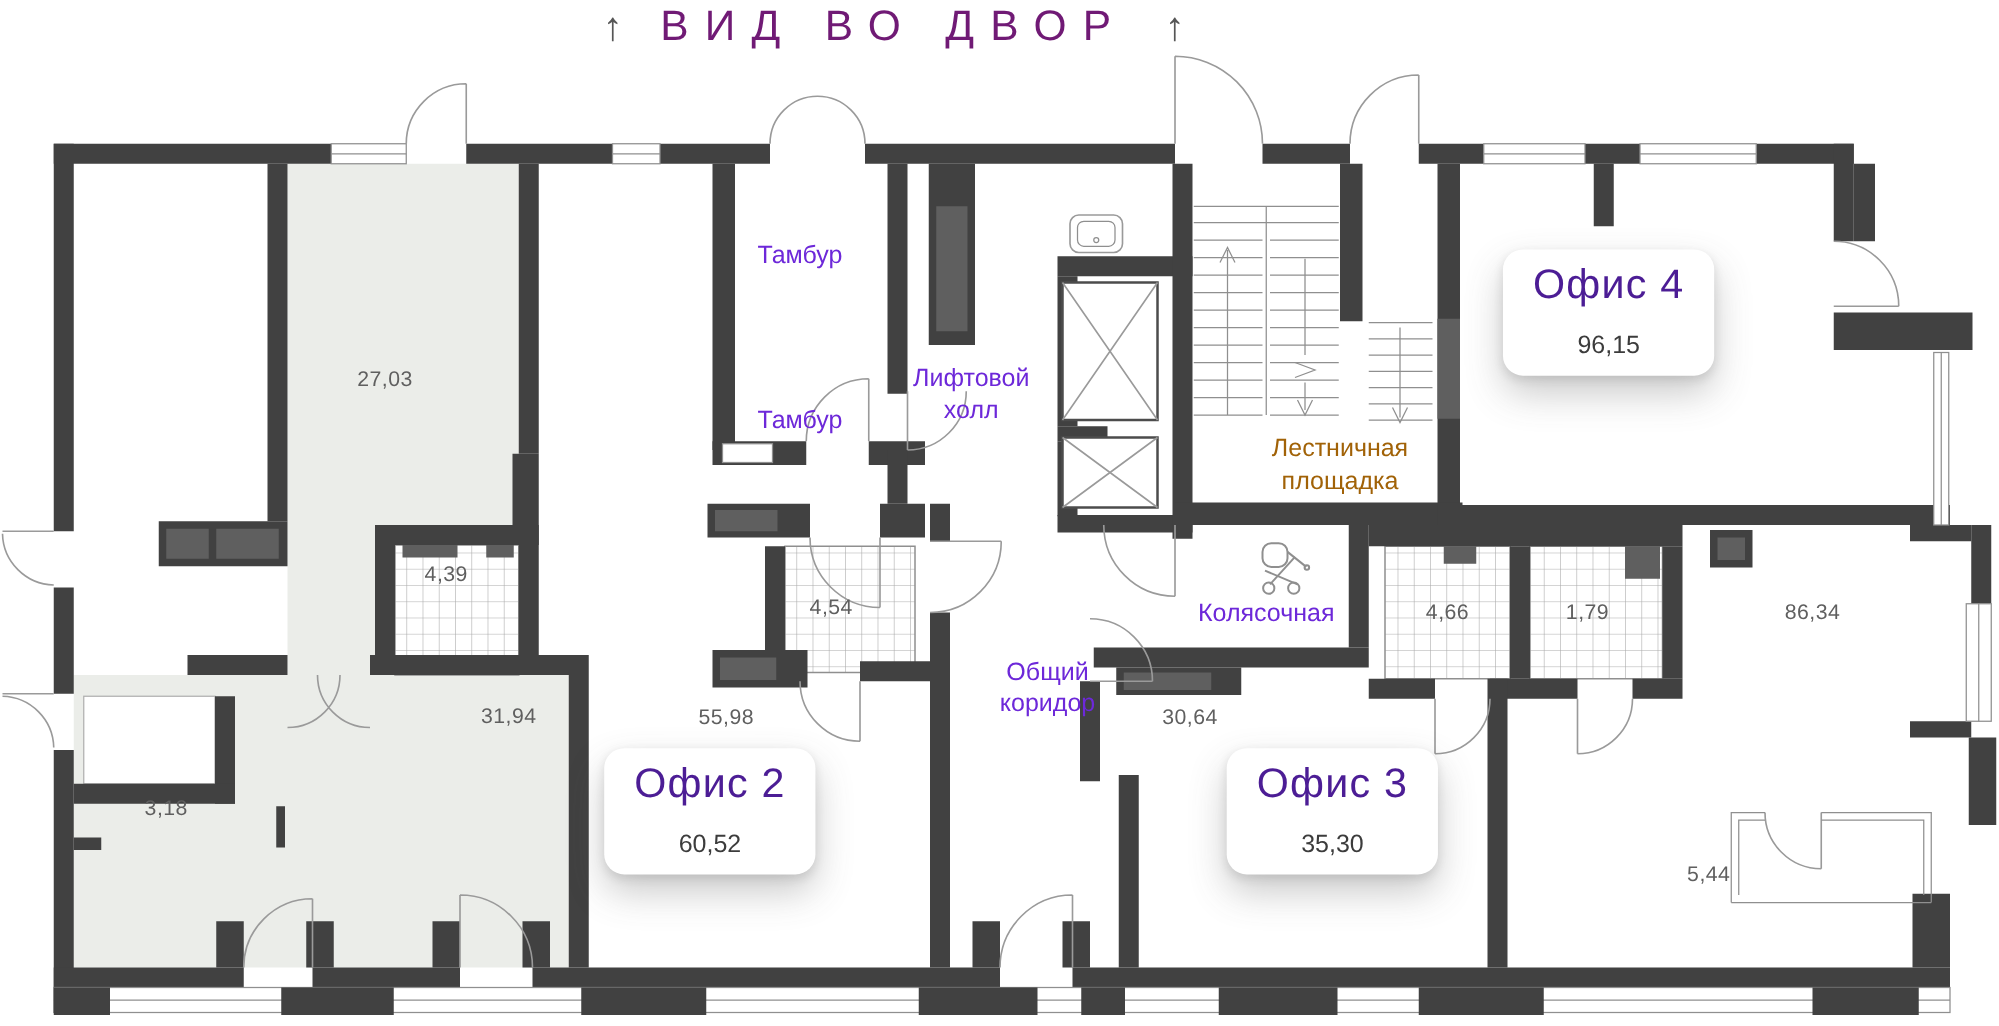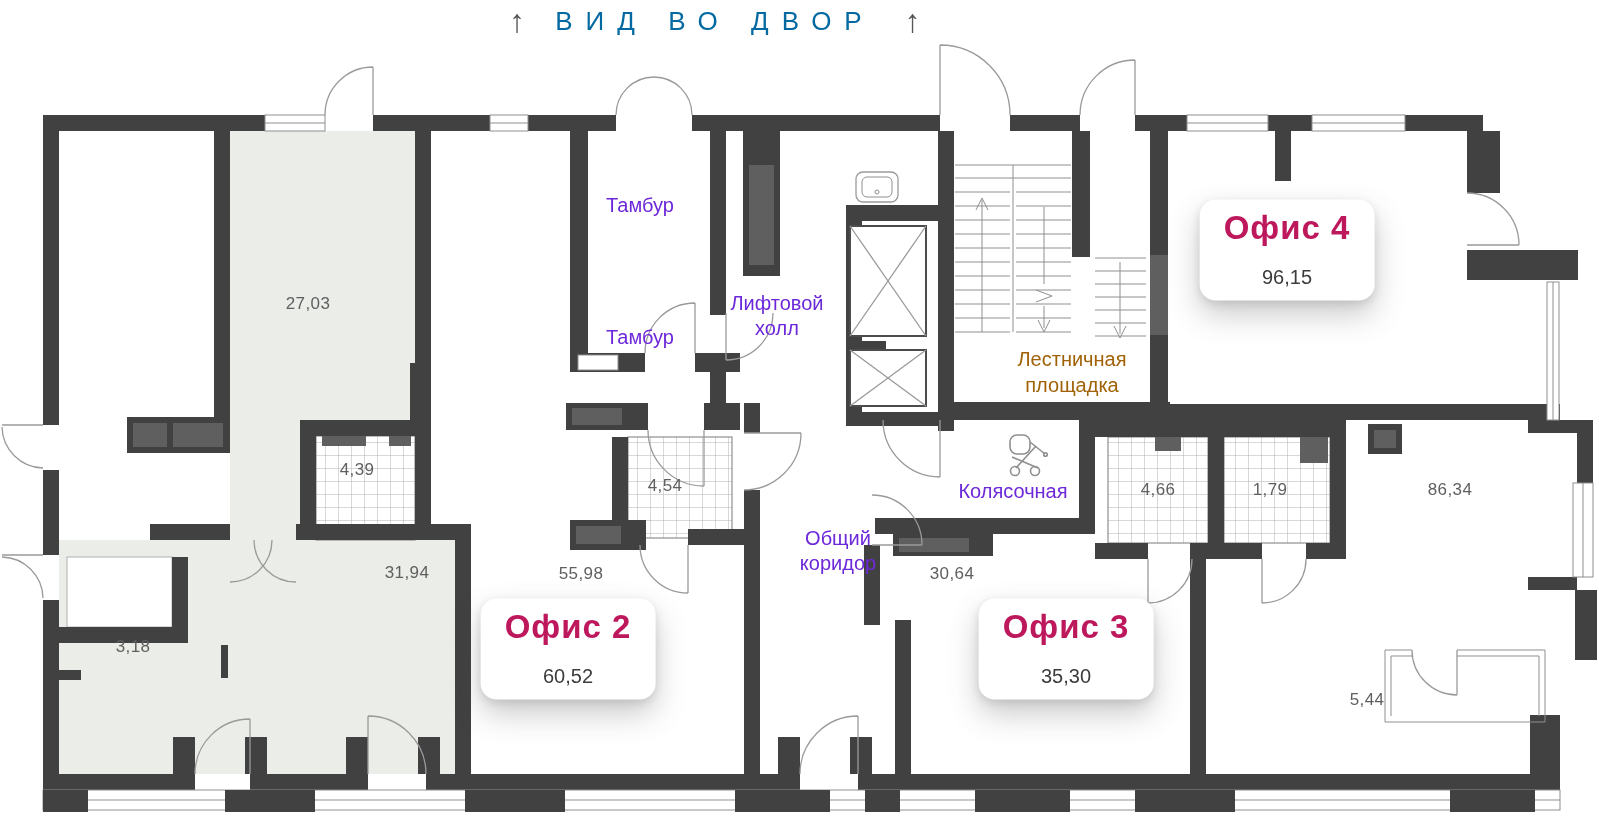--- a/index.html
+++ b/index.html
@@ -14,26 +14,26 @@
   .win{fill:#ffffff;stroke:#8f8f8f;stroke-width:1;}
   .shaft{fill:#ffffff;stroke:#4c4c4c;stroke-width:2;}
   .hl{fill:#ebede9;}
   
   .lbl{position:absolute;transform:translate(-50%,-50%);white-space:nowrap;text-align:center;z-index:3;}
   .room{font-size:20px;color:#6d28d9;line-height:1.25;}
   .room-sm{font-size:20px;color:#a16207;line-height:1.3;}
   .num{font-size:17px;color:#5f5f5f;letter-spacing:.4px;}
   .title{position:absolute;left:0;top:0;width:1430px;height:42px;display:flex;align-items:center;
          justify-content:center;gap:30px;z-index:4;}
-  .title .txt{font-size:26px;letter-spacing:13px;color:#0369a1;}
+  .title .txt{font-size:34px;letter-spacing:13px;color:#701a75;}
   .title .arr{font-size:32px;color:#565656;font-weight:300;letter-spacing:0;}
   .badge{position:absolute;transform:translate(-50%,-50%);background:#fff;border-radius:16px;
          box-shadow:0 14px 30px rgba(80,80,80,.30),0 3px 8px rgba(0,0,0,.10);
          padding:9px 24px 12px;text-align:center;z-index:5;}
-  .badge .name{font-size:33px;color:#be185d;letter-spacing:1px;display:block;font-weight:bold;}
+  .badge .name{font-size:33px;color:#4c1d95;letter-spacing:1px;display:block;}
   .badge .area{font-size:20px;color:#3c3c3c;display:block;margin-top:19px;}
   .icon-abs{position:absolute;transform:translate(-50%,-50%);z-index:3;}
 </style>
 </head>
 <body>
 
 <div class="stage">
 
   <svg class="plan-svg" width="1599" height="821" viewBox="0 0 1599 821">
     <defs>
@@ -276,21 +276,21 @@
         <circle cx="43.5" cy="24.5" r="1.8"></circle>
         <line x1="10" y1="27" x2="36" y2="38"></line>
         <line x1="34" y1="16" x2="14" y2="38"></line>
         <circle cx="13" cy="41" r="4.5"></circle>
         <circle cx="33" cy="41" r="4.5"></circle>
       </g>
     </svg>
   </div>
 
   <div class="lbl num" style="left:308px;top:304px">27,03</div>
-  <div class="lbl num" style="left:357px;top:470px">4,39</div>
+  <div class="lbl num" style="left:357px;top:460px">4,39</div>
   <div class="lbl num" style="left:407px;top:573px">31,94</div>
   <div class="lbl num" style="left:133px;top:647px">3,18</div>
   <div class="lbl num" style="left:581px;top:574px">55,98</div>
   <div class="lbl num" style="left:665px;top:486px">4,54</div>
   <div class="lbl num" style="left:952px;top:574px">30,64</div>
   <div class="lbl num" style="left:1158px;top:490px">4,66</div>
   <div class="lbl num" style="left:1270px;top:490px">1,79</div>
   <div class="lbl num" style="left:1450px;top:490px">86,34</div>
   <div class="lbl num" style="left:1367px;top:700px">5,44</div>
 

